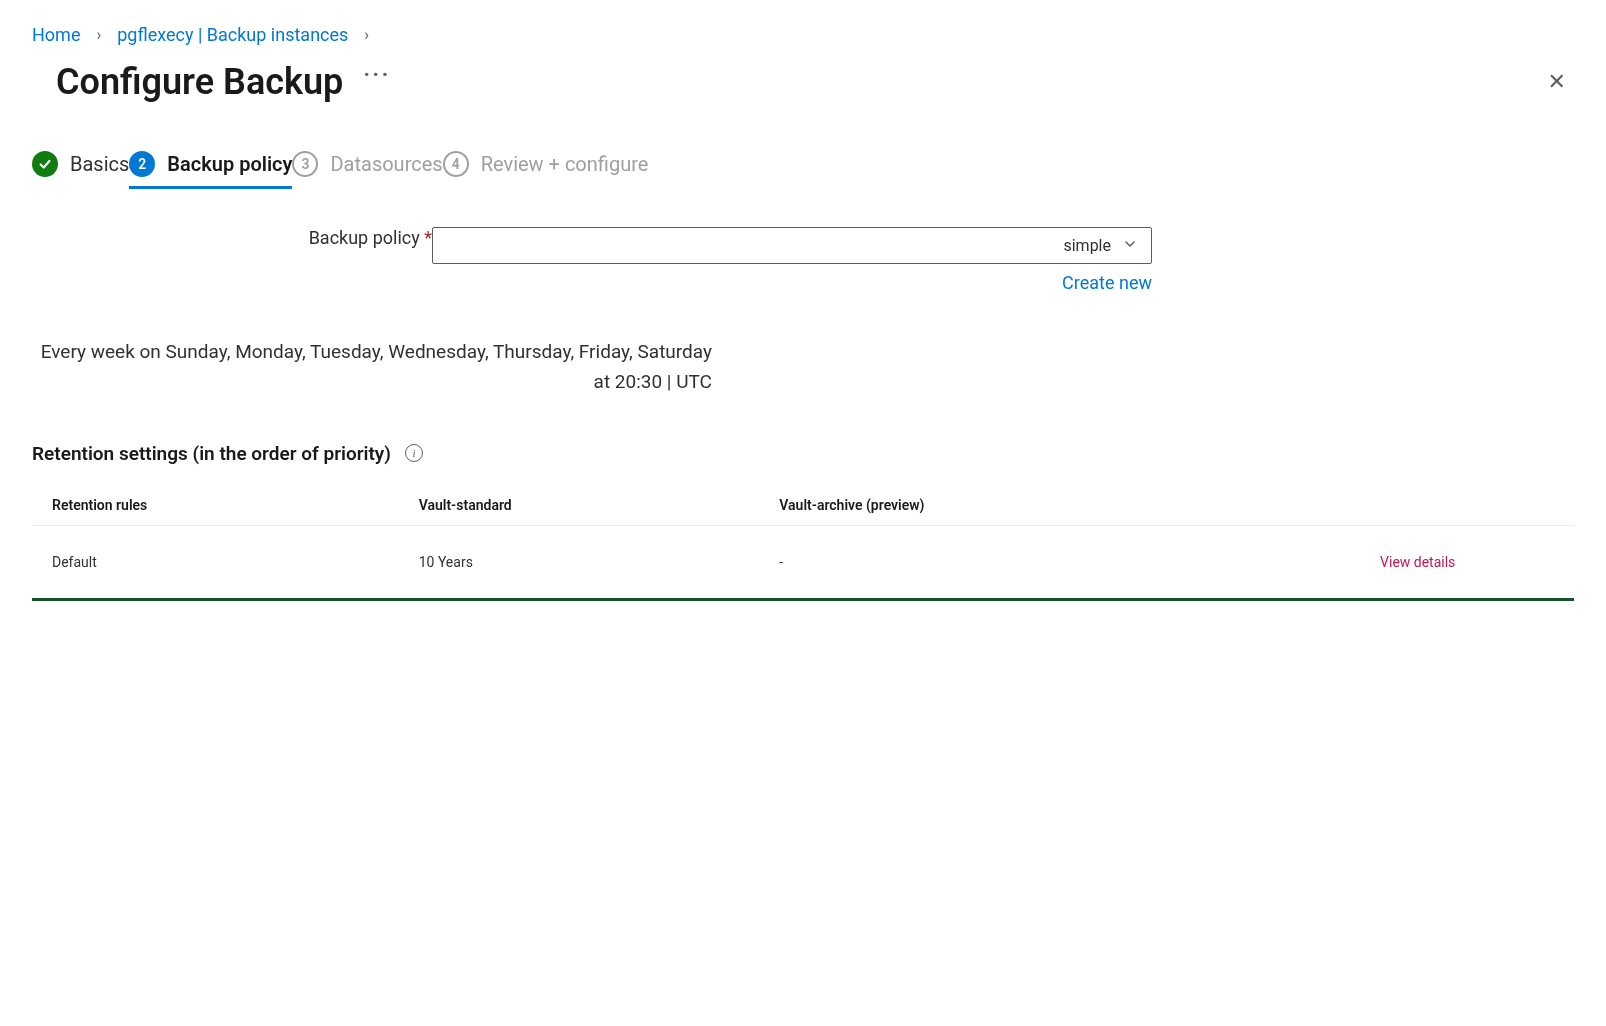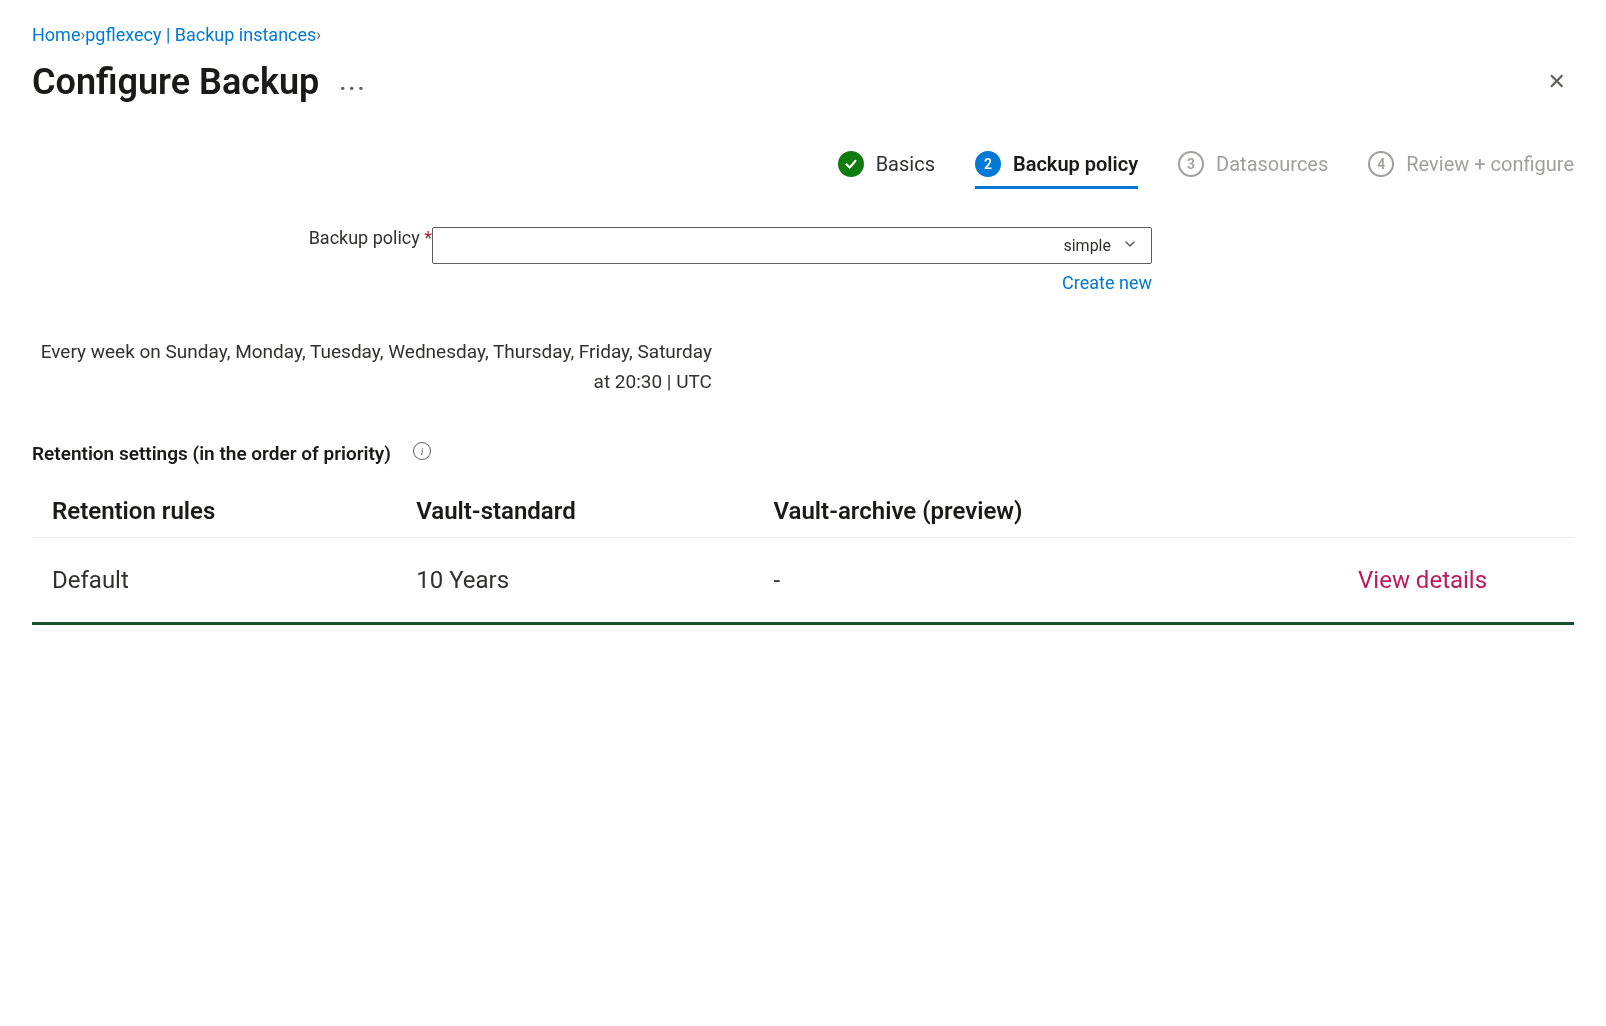--- a/index.html
+++ b/index.html
@@ -9,21 +9,21 @@
     }
     body {
       font-family: "Segoe UI", -apple-system, BlinkMacSystemFont, Roboto, "Helvetica Neue", sans-serif;
       background: #ffffff;
       color: #323130;
       padding: 24px 32px;
     }
     .breadcrumb {
       display: flex;
       align-items: center;
-      gap: 0;
+      gap: 16px;
       font-size: 18px;
       margin-bottom: 16px;
     }
     .breadcrumb a {
       color: #0078d4;
       text-decoration: none;
     }
     .breadcrumb .sep {
       color: #605e5c;
       font-size: 16px;
@@ -32,43 +32,42 @@
       display: flex;
       align-items: center;
       justify-content: space-between;
       margin-bottom: 48px;
     }
     .page-title {
       font-size: 36px;
       font-weight: 600;
       color: #1b1a19;
       display: flex;
-      align-items: flex-end;
+      align-items: flex-start;
       gap: 20px;
+      margin-left: 24px;
     }
     .ellipsis {
       color: #605e5c;
       font-size: 24px;
       letter-spacing: 2px;
     }
     .close-btn {
       background: none;
       border: none;
       font-size: 22px;
       color: #605e5c;
       cursor: pointer;
       padding: 4px 8px;
       line-height: 1;
     }
     .tabs {
       display: flex;
-      gap: 40px;
       margin-bottom: 40px;
       align-items: center;
-      justify-content: flex-end;
     }
     .tab {
       display: flex;
       align-items: center;
       gap: 12px;
       font-size: 20px;
       color: #a19f9d;
       cursor: pointer;
       padding-bottom: 10px;
       position: relative;
@@ -167,41 +166,42 @@
       color: #323130;
       line-height: 1.6;
       max-width: 680px;
     }
     .section-heading {
       font-size: 19px;
       font-weight: 600;
       color: #1b1a19;
       margin-bottom: 20px;
       display: flex;
-      gap: 22px;
+      align-items: center;
+      gap: 14px;
       margin-top: 40px;
     }
     .info-icon {
       width: 18px;
       height: 18px;
       border: 1.5px solid #605e5c;
       border-radius: 50%;
       display: inline-flex;
       align-items: center;
       justify-content: center;
       font-size: 11px;
       color: #605e5c;
       font-weight: normal;
       font-style: italic;
       font-family: serif;
     }
     table.retention {
       width: 100%;
       border-collapse: collapse;
-      font-size: 24px;
+      font-size: 14px;
     }
     table.retention th {
       text-align: left;
       font-weight: 600;
       padding: 12px 20px;
       border-bottom: 1px solid #edebe9;
       color: #1b1a19;
     }
     table.retention td {
       padding: 28px 20px;

